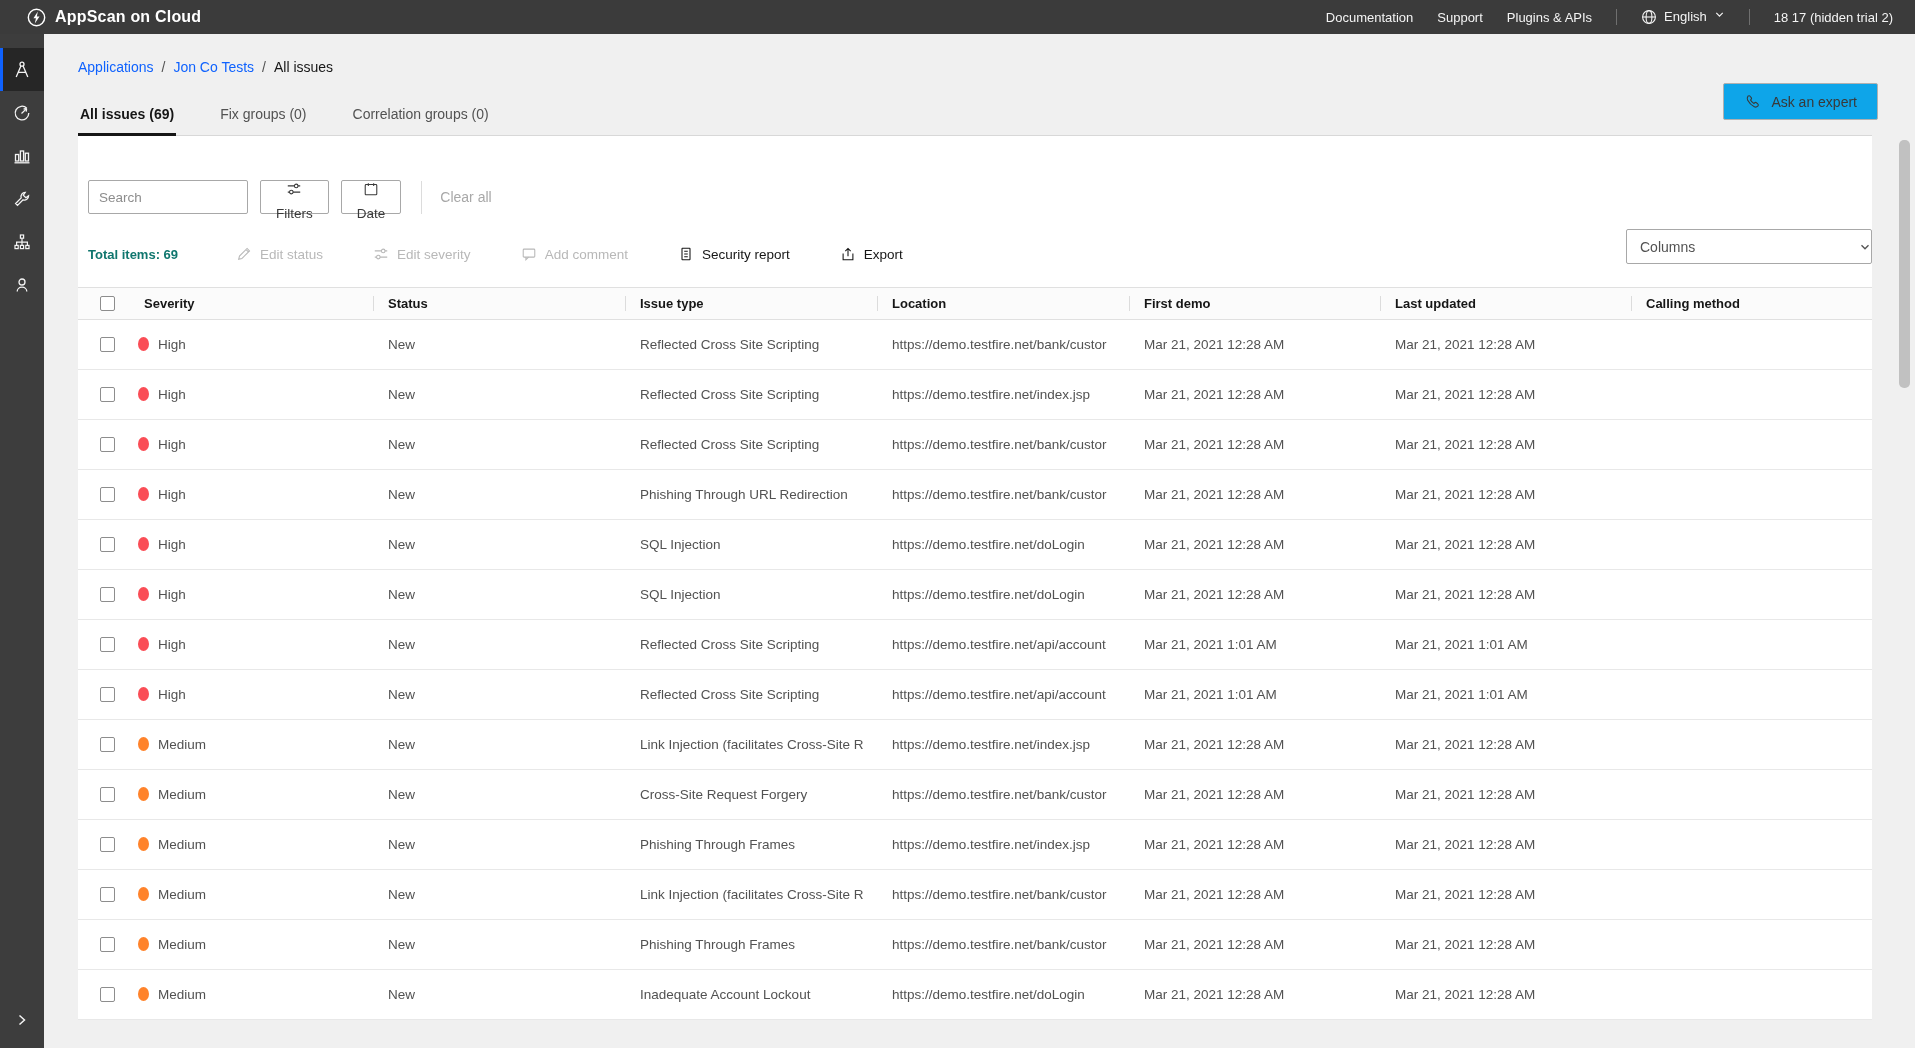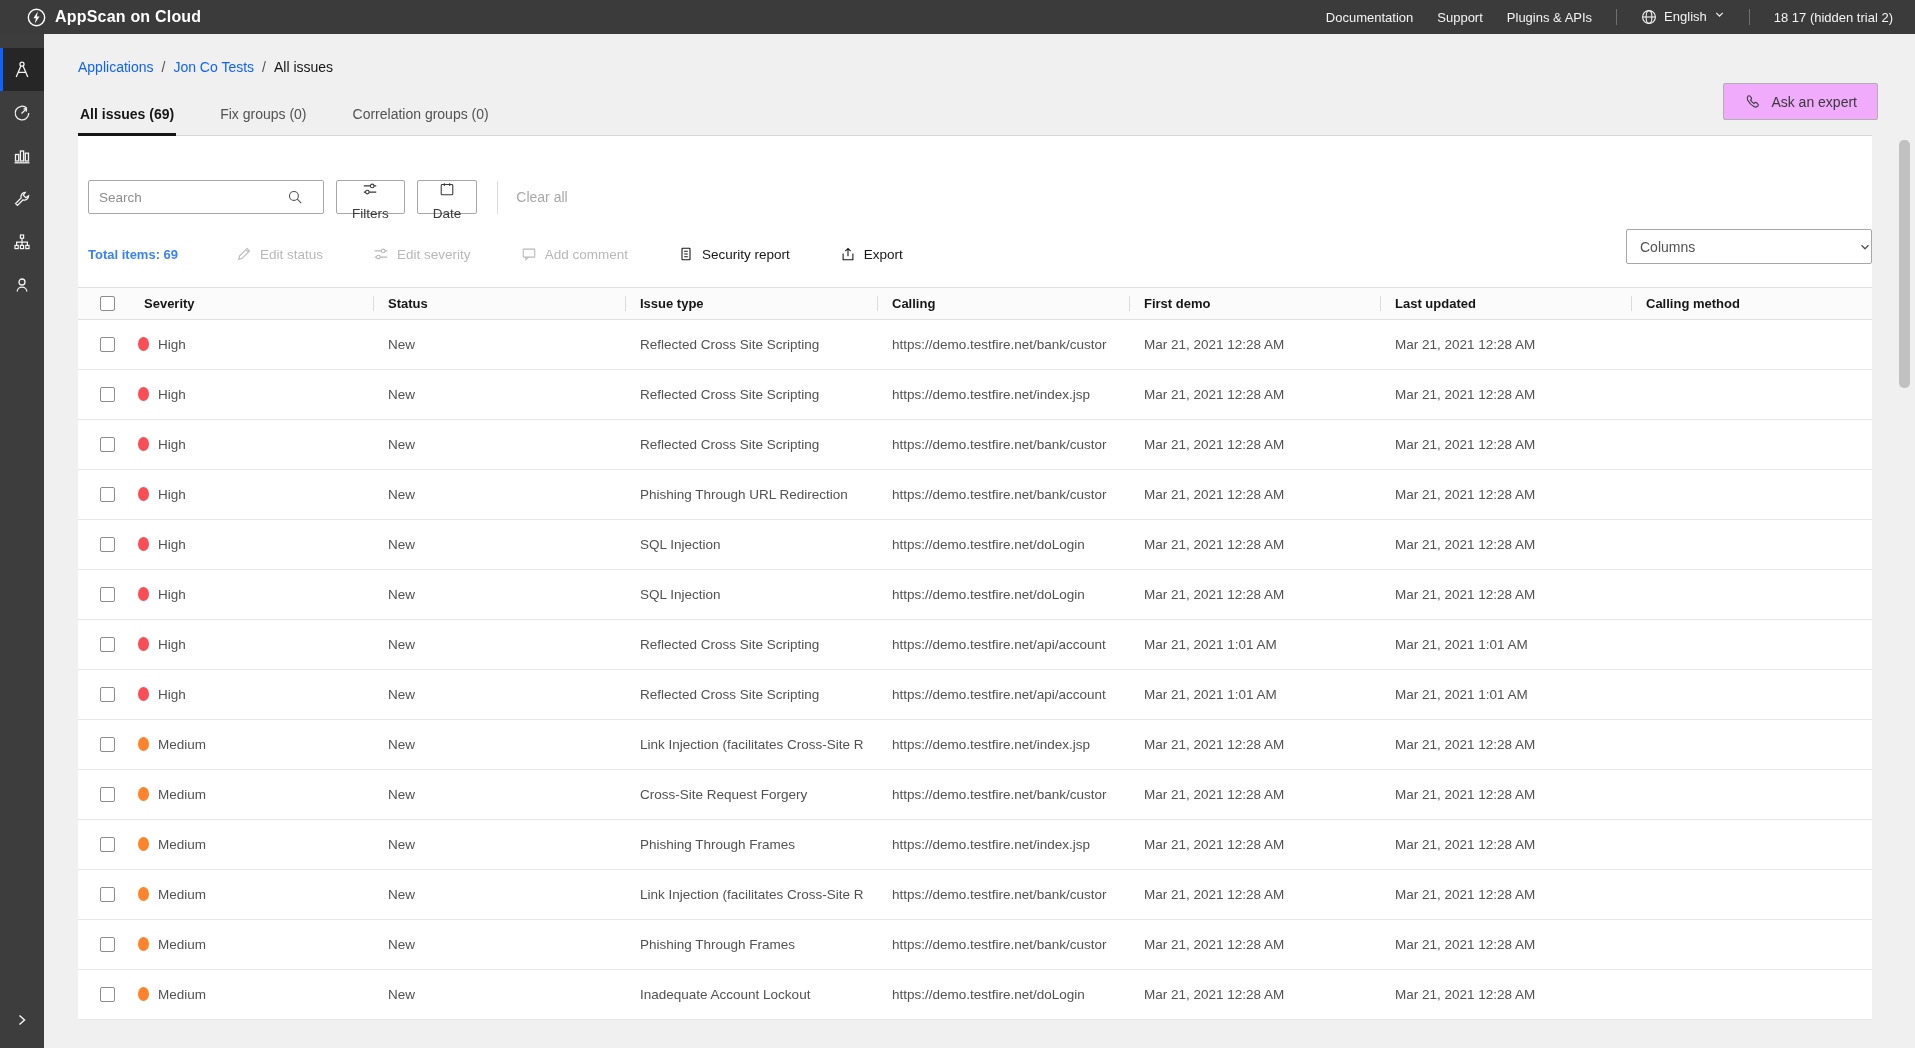--- a/index.html
+++ b/index.html
@@ -35,44 +35,44 @@
   .breadcrumb { margin-top:25px; font-size:14px; display:flex; gap:8px; align-items:center; }
   .crumb-link { color:#0f62fe; cursor:pointer; text-decoration:none; }
   .crumb-sep { color:#525252; }
   .crumb-current { color:#161616; }
 
   .title-row { margin-top:13px; display:flex; align-items:center; gap:16px; height:40px; }
   .page-title { font-size:31px; font-weight:300; color:#161616; letter-spacing:.2px; }
   .help-icon { color:#525252; cursor:pointer; display:flex; }
 
   .ask-expert { position:absolute; top:49px; right:37px; height:37px; padding:0 20px;
-    background:#f0abfc; border:1px solid #b0b0b0; border-radius:2px; display:flex; align-items:center;
+    background:#0ea5e9; border:1px solid #b0b0b0; border-radius:2px; display:flex; align-items:center;
     gap:10px; font-size:14px; color:#393939; cursor:pointer; }
 
   
   .tabs { margin-top:21px; width:1794px; display:flex; gap:42px; border-bottom:1px solid #d8d8d8; }
   .tab { font-size:14px; color:#525252; padding:10px 2px 11px 2px; cursor:pointer;
     border-bottom:3px solid transparent; margin-bottom:-1px; }
   .tab.active { color:#161616; font-weight:700; border-bottom-color:#161616; }
 
   
   .card { width:1794px; background:#ffffff; min-height:857px; }
   .filter-row { display:flex; align-items:center; gap:12px; padding:44px 0 0 10px; }
-  .search-box { width:236px; height:34px; border:1px solid #a8a8a8; border-radius:2px; background:#fff;
+  .search-box { width:160px; height:34px; border:1px solid #a8a8a8; border-radius:2px; background:#fff;
     display:flex; align-items:center; padding:0 20px 0 10px; }
   .search-box input { border:none; outline:none; flex:1; font-size:13.5px; color:#393939;
     font-family:inherit; background:transparent; }
   .search-box input::placeholder { color:#8d8d8d; }
   .btn { height:34px; background:#fff; border:1px solid #a8a8a8; border-radius:2px; display:flex;
     align-items:center; gap:9px; padding:0 15px; font-size:13.5px; color:#393939; cursor:pointer;flex-direction:column; }
   .v-divider { width:1px; height:33px; background:#dcdcdc; margin:0 6px 0 8px; }
   .clear-all { font-size:14px; color:#a8a8a8; cursor:default; }
 
   .toolbar-row { display:flex; align-items:center; padding:22px 0 0 10px; position:relative; height:58px; }
-  .total-items { font-size:13px; font-weight:700; color:#3b82f6; margin-right:58px; }
+  .total-items { font-size:13px; font-weight:700; color:#0f766e; margin-right:58px; }
   .tool-action { display:flex; align-items:center; gap:8px; font-size:13.5px; margin-right:50px; cursor:pointer; }
   .tool-action.disabled { color:#b8b8b8; cursor:default; }
   .tool-action.enabled { color:#161616; }
   .columns-select { position:absolute; right:0; top:15px; width:246px; height:35px; background:#fff;
     border:1px solid #a8a8a8; border-radius:2px; display:flex; align-items:center; justify-content:space-between;
     padding:0 0 0 13px; font-size:14px; color:#525252; cursor:pointer; }
 
   
   .issues-table { margin-top:15px; width:1794px; border-top:1px solid #e0e0e0; }
   .tr { display:grid; grid-template-columns:52px 244px 252px 252px 252px 251px 251px 1fr; align-items:center; }
@@ -322,21 +322,21 @@
       </div>
 
       <div class="issues-table">
         <div class="tr thead">
           <div class="check-cell">
             <span class="checkbox"></span>
           </div>
           <div class="th sep">Severity</div>
           <div class="th sep">Status</div>
           <div class="th sep">Issue type</div>
-          <div class="th sep">Calling</div>
+          <div class="th sep">Location</div>
           <div class="th sep">First demo</div>
           <div class="th sep">Last updated</div>
           <div class="th">Calling method</div>
         </div>
         <div id="table-body">
   <div class="tr row">
     <div class="check-cell">
       <span class="checkbox"></span>
     </div>
     <div class="td sev-cell">

